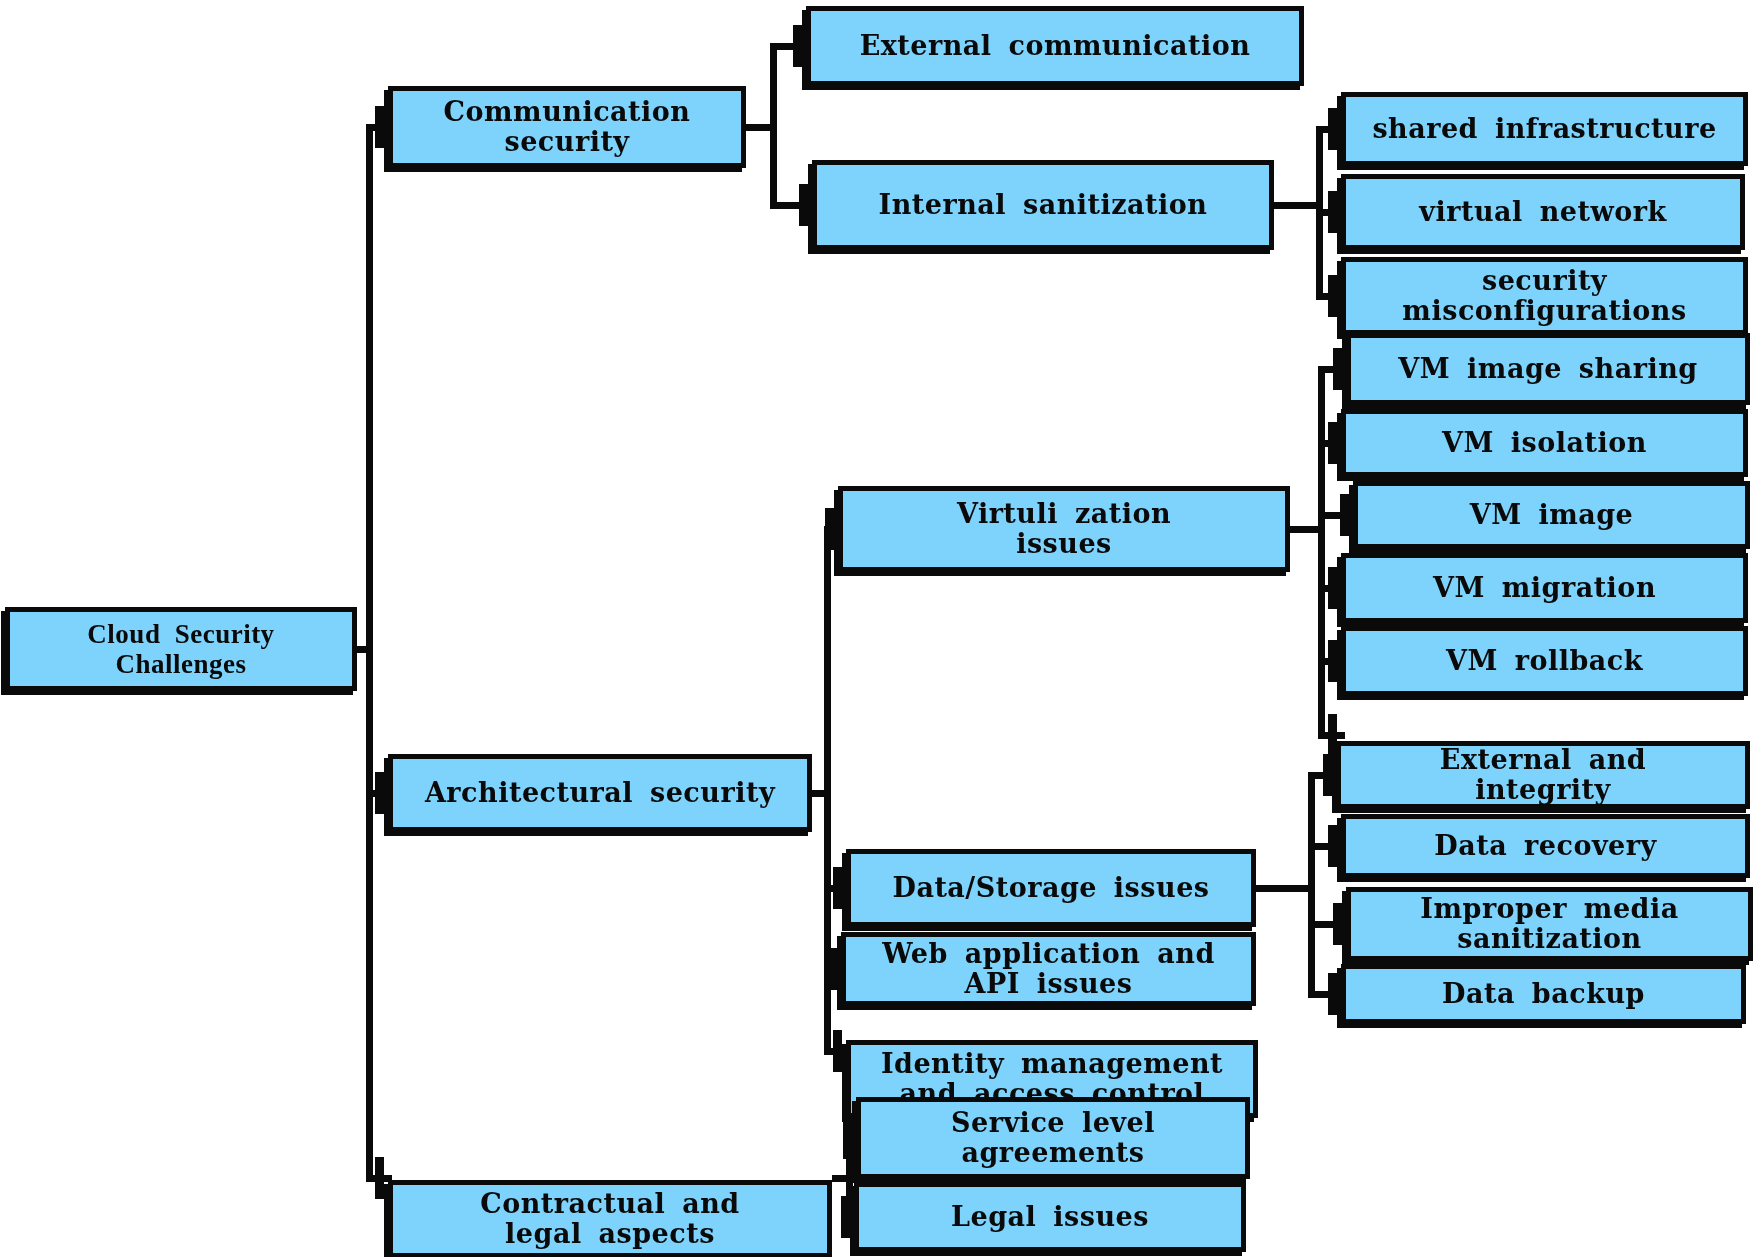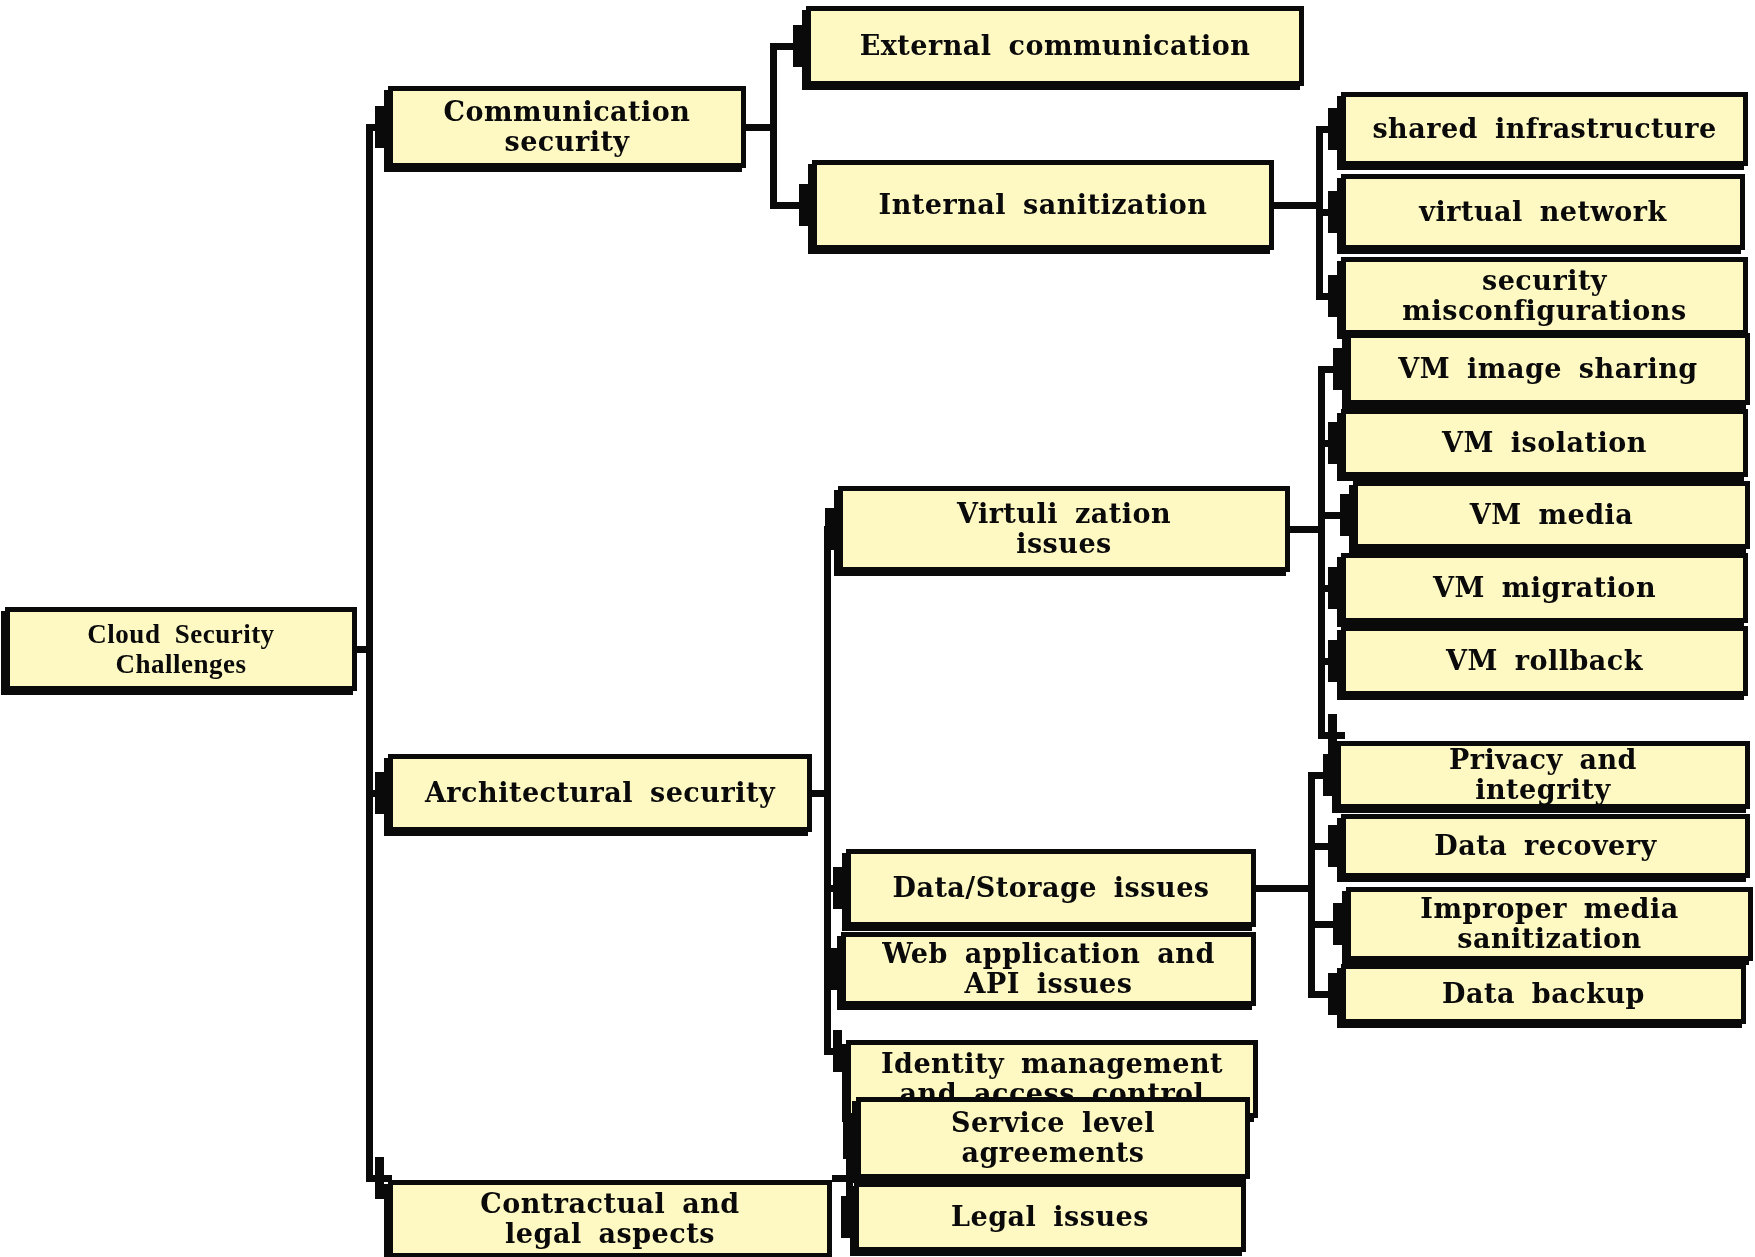--- a/index.html
+++ b/index.html
@@ -6,21 +6,21 @@
   html,body{margin:0;padding:0;background:#ffffff;}
   #canvas{
     position:relative;
     width:1755px;height:1257px;
     background:#ffffff;
     font-family:"DejaVu Serif","Liberation Serif",serif;
     overflow:hidden;
   }
   .node{
     position:absolute;
-    background:#fef9c3;
+    background:#7dd3fc;
     border:5px solid #0a0a0a;
     box-shadow:-4px 4px 0 #0a0a0a;
     display:flex;align-items:center;justify-content:center;
     box-sizing:border-box;
     text-align:center;
   }
   .node .label{
     font-weight:bold;
     color:#0a0a0a;
     font-size:27px;
@@ -163,21 +163,21 @@
     <span class="label">Virtuli zation
 issues</span>
   </div>
   <div class="node" id="n-vmimg">
     <span class="label">VM image sharing</span>
   </div>
   <div class="node" id="n-vmiso">
     <span class="label">VM isolation</span>
   </div>
   <div class="node" id="n-vmesc">
-    <span class="label">VM media</span>
+    <span class="label">VM image</span>
   </div>
   <div class="node" id="n-vmmig">
     <span class="label">VM migration</span>
   </div>
   <div class="node" id="n-vmroll">
     <span class="label">VM rollback</span>
   </div>
 
   <div class="node" id="n-arch">
     <span class="label">Architectural security</span>
@@ -187,21 +187,21 @@
   </div>
   <div class="node" id="n-web">
     <span class="label">Web application and
 API issues</span>
   </div>
   <div class="node" id="n-idm">
     <span class="label">Identity management
 and access control</span>
   </div>
   <div class="node" id="n-privacy">
-    <span class="label">Privacy and
+    <span class="label">External and
 integrity</span>
   </div>
   <div class="node" id="n-recovery">
     <span class="label">Data recovery</span>
   </div>
   <div class="node" id="n-media">
     <span class="label">Improper media
 sanitization</span>
   </div>
   <div class="node" id="n-backup">

